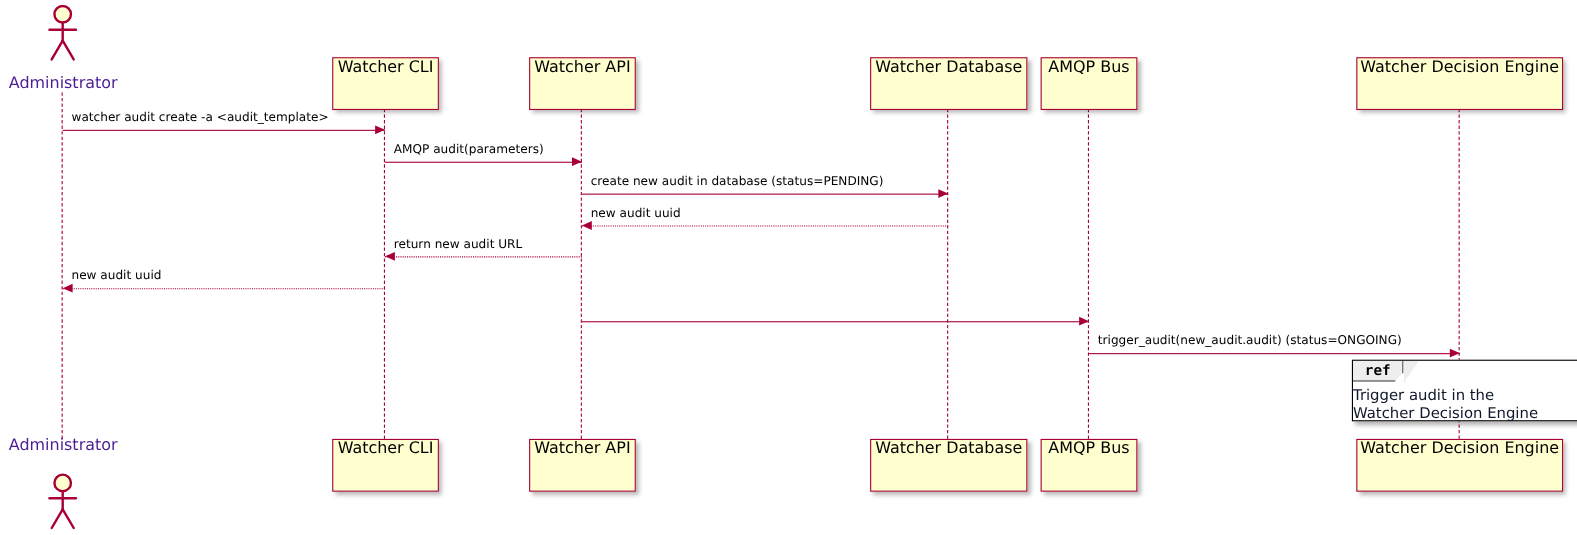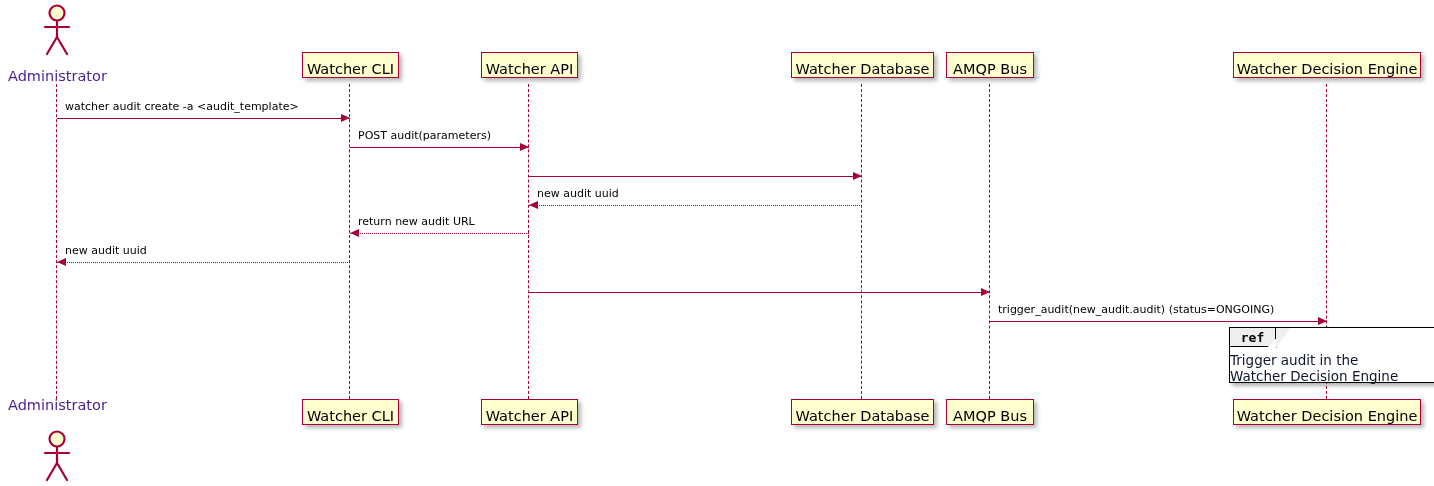--- a/index.html
+++ b/index.html
@@ -4,22 +4,22 @@
 <style>
   html,body{margin:0;padding:0;background:#FFFFFF;}
   #stage{position:relative;width:1434px;height:486px;background:#FFFFFF;
          font-family:"DejaVu Sans","Liberation Sans",sans-serif;
          overflow:hidden;}
 
   
   .pbox{position:absolute;box-sizing:border-box;
         background:#FEFECE;border:1.5px solid #A80036;
         box-shadow:3px 3px 4px rgba(0,0,0,0.28);
-        display:flex;align-items:flex-end;justify-content:center;
-        font-size:14.5px;color:#000000;white-space:nowrap;height:26px;}
+        display:flex;align-items:flex-start;justify-content:center;
+        font-size:14.5px;color:#000000;white-space:nowrap;height:48px;}
 
   
   .actor-wrap{position:absolute;}
   .actor-label{position:absolute;font-size:14.5px;color:#4c1d95;white-space:nowrap;}
 
   
   .lifeline{position:absolute;width:0;border-left:1.5px dashed #A80036;}
 
   
   .msg{position:absolute;height:0;border-top:1.5px solid #A80036;}
@@ -106,23 +106,24 @@
       <span>Watcher Decision Engine</span>
     </div>
     <div class="pbox" style="left: 1233px; top: 399px; width: 188px;">
       <span>Watcher Decision Engine</span>
     </div>
     <div class="msg" style="left: 57px; top: 118px; width: 293px;"></div>
     <div class="arrowhead right" style="left: 341px; top: 114.2px;"></div>
     <div class="msg-label" style="left: 65px; top: 100px;">watcher audit create -a &lt;audit_template&gt;</div>
     <div class="msg" style="left: 350px; top: 147px; width: 179px;"></div>
     <div class="arrowhead right" style="left: 520px; top: 143.2px;"></div>
-    <div class="msg-label" style="left: 358px; top: 129px;">POST audit(parameters)</div>
+    <div class="msg-label" style="left: 358px; top: 129px;">AMQP audit(parameters)</div>
     <div class="msg" style="left: 529px; top: 176px; width: 333px;"></div>
     <div class="arrowhead right" style="left: 853px; top: 172.2px;"></div>
+    <div class="msg-label" style="left: 537px; top: 158px;">create new audit in database (status=PENDING)</div>
     <div class="msg dotted" style="left: 529px; top: 205px; width: 333px;"></div>
     <div class="arrowhead left" style="left: 529px; top: 201.2px;"></div>
     <div class="msg-label" style="left: 537px; top: 187px;">new audit uuid</div>
     <div class="msg dotted" style="left: 350px; top: 233px; width: 179px;"></div>
     <div class="arrowhead left" style="left: 350px; top: 229.2px;"></div>
     <div class="msg-label" style="left: 358px; top: 215px;">return new audit URL</div>
     <div class="msg dotted" style="left: 57px; top: 262px; width: 293px;"></div>
     <div class="arrowhead left" style="left: 57px; top: 258.2px;"></div>
     <div class="msg-label" style="left: 65px; top: 244px;">new audit uuid</div>
     <div class="msg" style="left: 529px; top: 292px; width: 461px;"></div>

